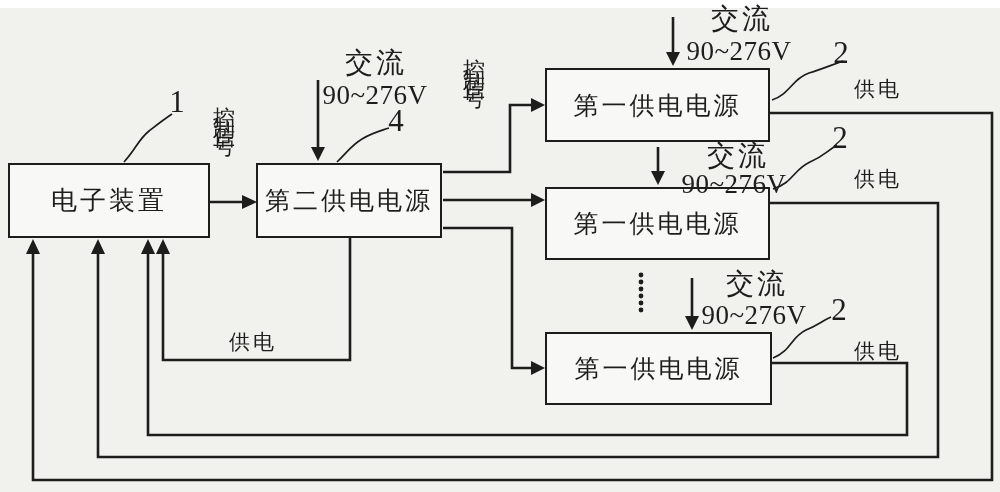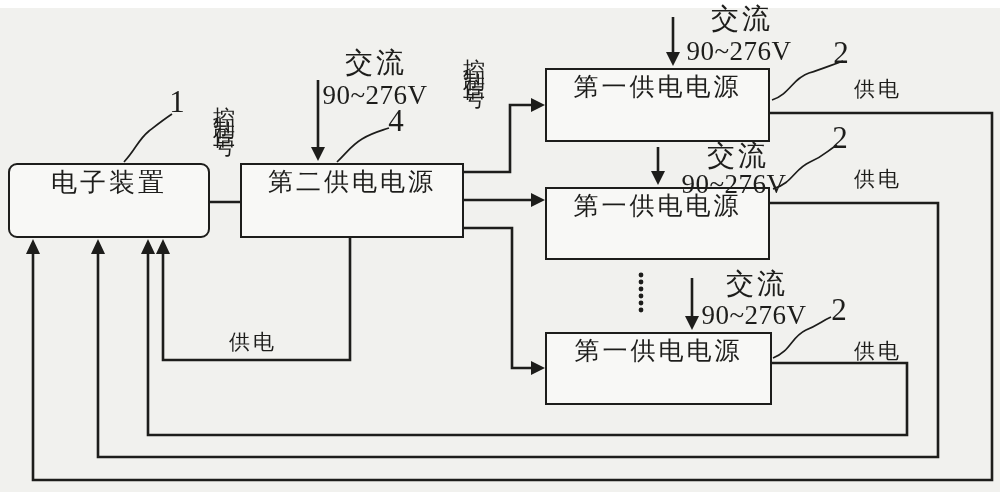--- a/index.html
+++ b/index.html
@@ -25,26 +25,26 @@
   }
   svg.wires{position:absolute;left:0;top:0;}
   svg.wires .c{fill:none;stroke:var(--ink);stroke-width:2.6px;}
   svg.wires .t{fill:none;stroke:var(--ink);stroke-width:1.7px;}
   svg.wires .ah{fill:var(--ink);stroke:none;}
   svg.wires .dot{fill:var(--ink);stroke:none;}
   .box{
     position:absolute;box-sizing:border-box;
     border:2.5px solid var(--ink);
     background:var(--box-fill);
-    display:flex;justify-content:center;
+    display:flex;align-items:center;justify-content:center;
     font-size:25px;letter-spacing:3px;
     white-space:nowrap;
   }
-  #box-ed{left:8px;top:163px;width:202px;height:75px;font-size:26px;border-radius:9px;}
-  #box-p2{left:240px;top:163px;width:224px;height:75px;}
+  #box-ed{left:8px;top:163px;width:202px;height:75px;font-size:26px;}
+  #box-p2{left:256px;top:163px;width:186px;height:75px;}
   #box-f1{left:545px;top:68px;width:225px;height:74px;}
   #box-f2{left:545px;top:187px;width:225px;height:73px;}
   #box-f3{left:545px;top:332px;width:227px;height:73px;}
   .lbl{
     position:absolute;transform:translate(-50%,-50%);
     white-space:nowrap;line-height:1;
   }
   .ref{font-size:31px;}
   .ac{font-size:28px;letter-spacing:3px;}
   .acr{font-size:27px;letter-spacing:0.5px;}

